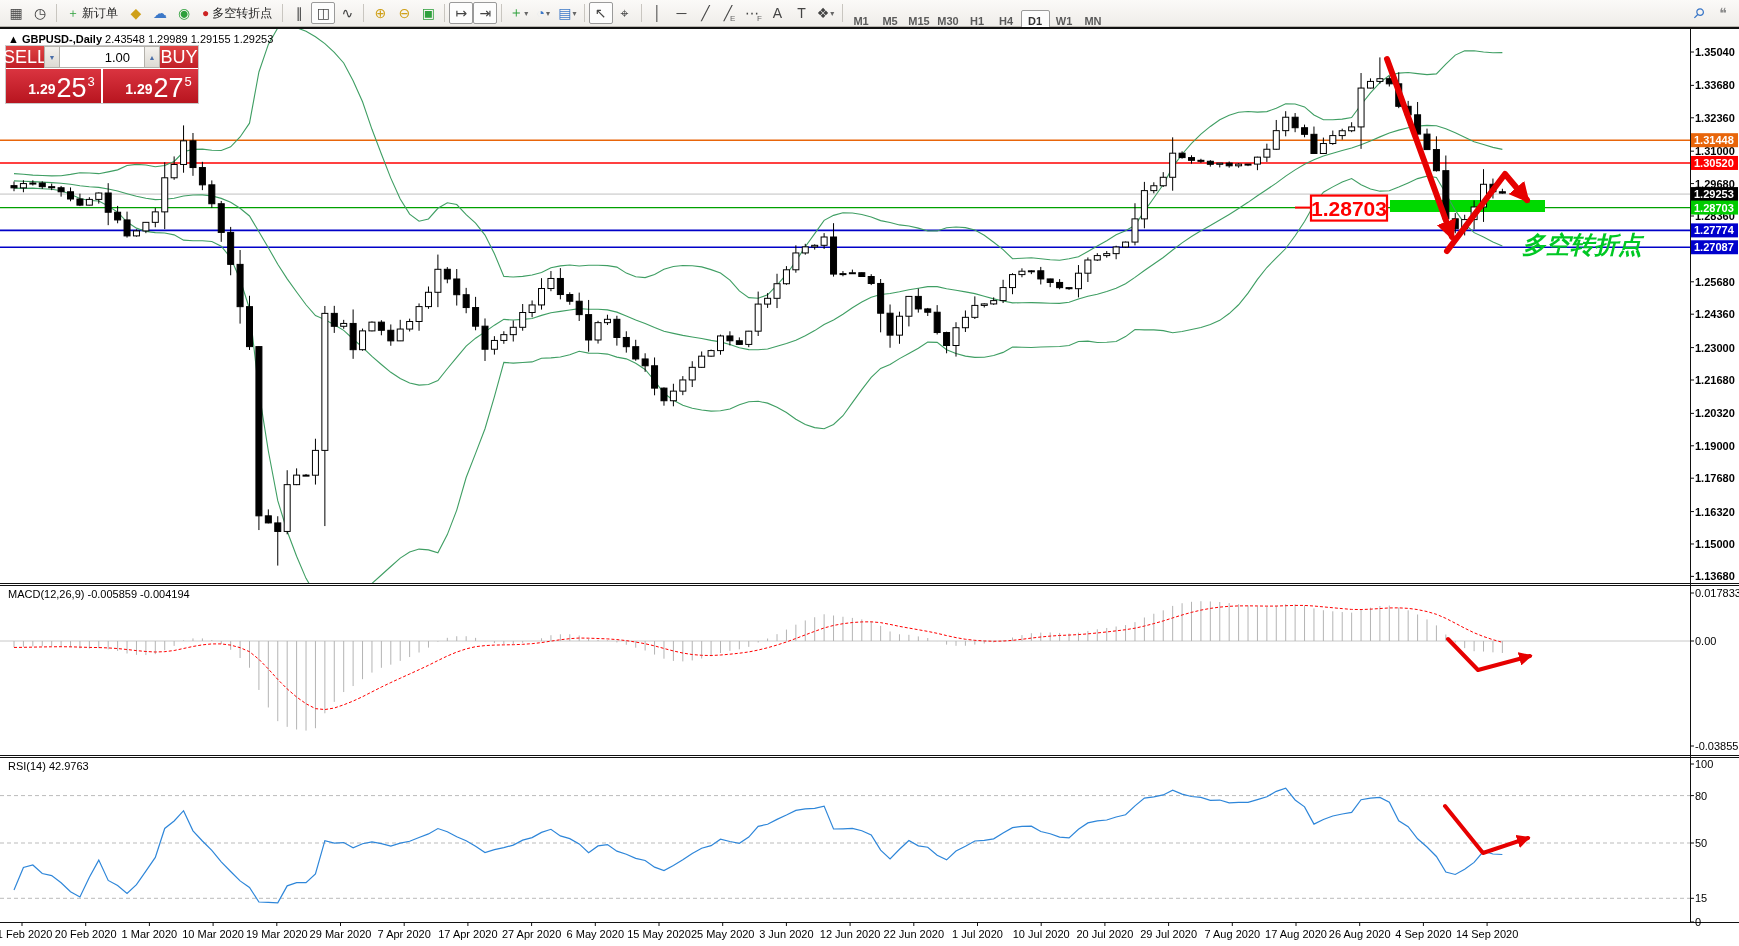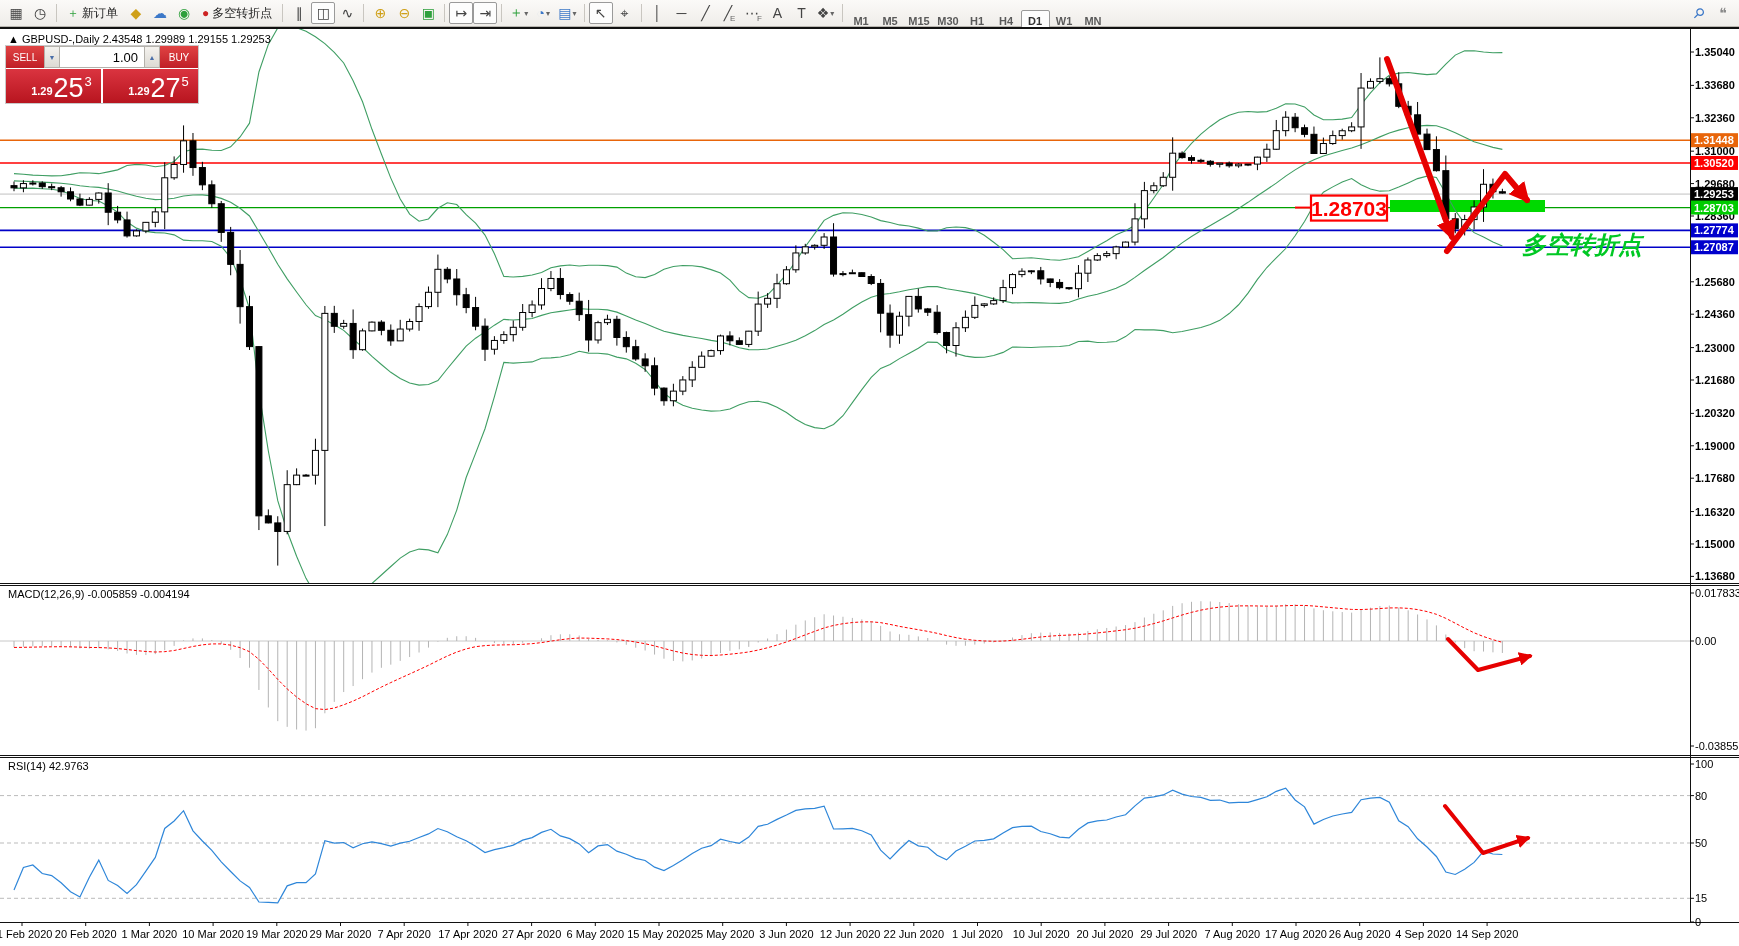--- a/index.html
+++ b/index.html
@@ -18,34 +18,34 @@
   .tfbtn.active{border:1px solid #9a9a9a;background:#fdfdfd;color:#333;}
   .subl{font-size:8px;color:#666;align-self:flex-end;margin-left:-2px;}
   .dd{font-size:8px;color:#666;margin-left:1px;}
   .rot45{display:inline-block;transform:rotate(45deg);}
   .spacer{flex:1}
   
   .chart-window{position:relative;width:1739px;height:919px;background:#fff;border-top:1px solid #111;box-sizing:border-box;}
   #chart{position:absolute;left:0;top:0;}
   
   .symbol-line{position:absolute;left:8px;top:5px;font-size:11px;color:#000;z-index:5;}
-  .symbol-line b{font-weight:normal;}
+  .symbol-line b{font-weight:bold;}
   .trade-panel{position:absolute;left:6px;top:18px;width:192px;z-index:5;background:#fff;
     box-shadow:0 0 0 1px #c9c9c9;font-family:"Liberation Sans",sans-serif;}
   .tp-row1{display:flex;height:22px;}
-  .btn-sell,.btn-buy{width:38px;background:linear-gradient(#e04343,#c01f27);color:#fff;font-size:10px;
+  .btn-sell,.btn-buy{width:38px;background:linear-gradient(#e04343,#c01f27);color:#fff;font-size:18px;
     display:flex;align-items:center;justify-content:center;cursor:pointer;}
   .spin{width:16px;background:linear-gradient(#f4f2ee,#dddad4);border:1px solid #b4b1ab;box-sizing:border-box;
     display:flex;align-items:center;justify-content:center;font-size:7px;color:#4a6ea8;cursor:pointer;}
   .vol{flex:1;border:1px solid #b4b1ab;border-left:none;border-right:none;text-align:right;
-    font-size:13px;padding-right:6px;color:#000;outline:none;min-width:0;}
+    font-size:13px;padding-right:14px;color:#000;outline:none;min-width:0;}
   .tp-row2{display:flex;height:34px;background:#fff;gap:2px;border-top:1px solid #fff;}
   .price-cell{flex:1;background:linear-gradient(#da3440,#b8151f);color:#fff;display:flex;align-items:flex-end;
     justify-content:center;padding-bottom:2px;cursor:pointer;}
-  .p-small{font-size:11px;font-weight:bold;margin:0 1px 4px 16px;}
+  .p-small{font-size:14px;font-weight:bold;margin:0 1px 4px 16px;}
   .p-big{font-size:27px;line-height:26px;}
   .p-sup{font-size:13px;margin:0 0 12px 1px;}
 </style>
 </head>
 <body>
 
 <div class="toolbar">
   <div class="tb">
       <span>▦</span>
     </div>

